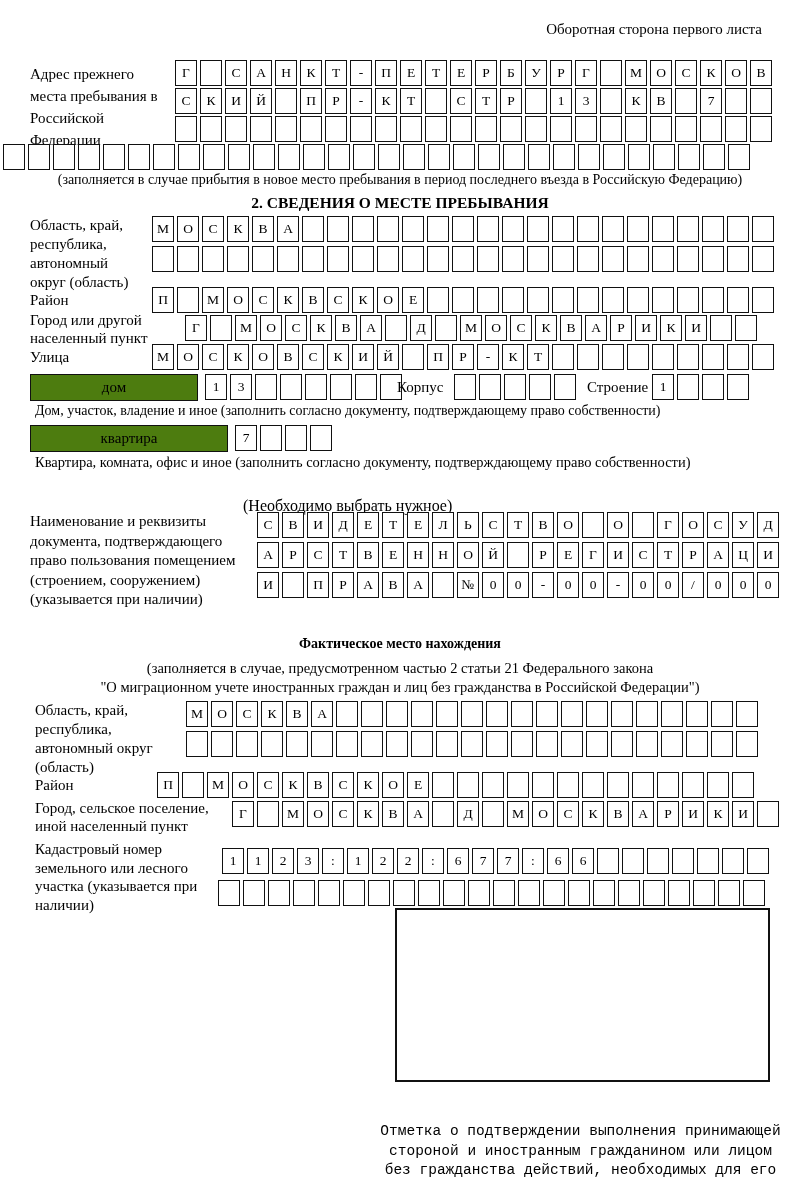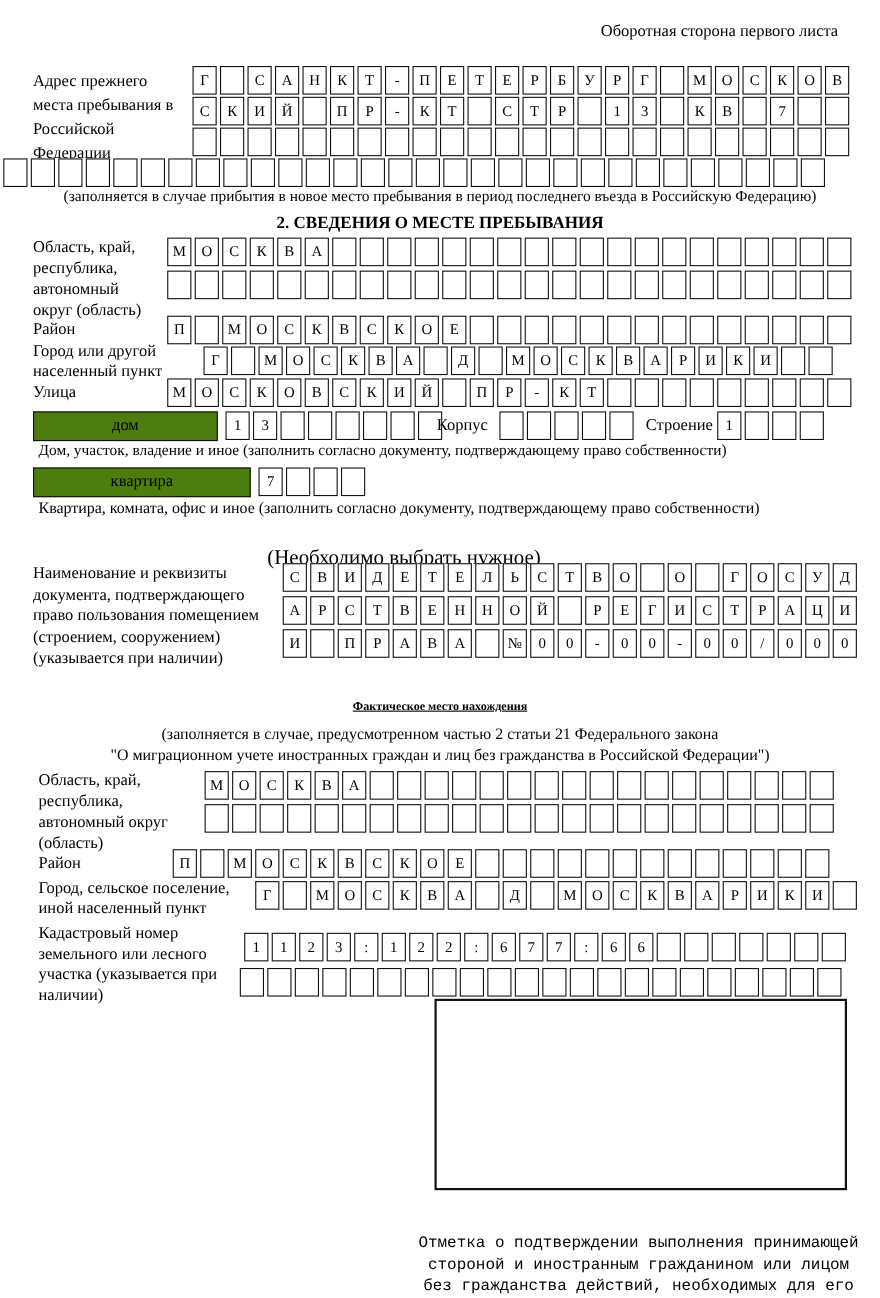--- a/index.html
+++ b/index.html
@@ -329,21 +329,21 @@
     <span class="longbox abs" style="left:0;top:0;width:196px;height:25px;">квартира</span>
     <span class="cells abs" style="left:205px;top:0;">
         <span class="cell">7</span>
         <span class="cell"></span>
         <span class="cell"></span>
         <span class="cell"></span>
       </span>
   </div>
   <div class="abs cap" style="top:454px;left:35px;font-size:14.5px;">Квартира, комната, офис и иное (заполнить согласно документу, подтверждающему право собственности)</div>
 
-  <div class="abs cap" style="top:497px;left:243px;font-size:19px;">(Необходимо выбрать нужное)</div>
+  <div class="abs cap" style="top:497px;left:243px;font-size:16px;">(Необходимо выбрать нужное)</div>
 
   <div class="abs lbl" style="top:512px;left:30px;width:230px;line-height:19.5px;">Наименование и реквизиты документа, подтверждающего право пользования помещением (строением, сооружением) (указывается при наличии)</div>
   <div class="abs cells" style="top:512px;left:257px;">
       <span class="cell">С</span>
       <span class="cell">В</span>
       <span class="cell">И</span>
       <span class="cell">Д</span>
       <span class="cell">Е</span>
       <span class="cell">Т</span>
       <span class="cell">Е</span>
@@ -402,21 +402,21 @@
       <span class="cell">0</span>
       <span class="cell">-</span>
       <span class="cell">0</span>
       <span class="cell">0</span>
       <span class="cell">/</span>
       <span class="cell">0</span>
       <span class="cell">0</span>
       <span class="cell">0</span>
     </div>
 
-  <div class="abs cap center bold" style="top:636px;font-size:11px;text-decoration:underline;">Фактическое место нахождения</div>
+  <div class="abs cap center bold" style="top:636px;font-size:14px;">Фактическое место нахождения</div>
   <div class="abs cap center" style="top:660px;font-size:14.5px;">(заполняется в случае, предусмотренном частью 2 статьи 21 Федерального закона</div>
   <div class="abs cap center" style="top:679px;font-size:14.5px;">"О миграционном учете иностранных граждан и лиц без гражданства в Российской Федерации")</div>
 
   <div class="abs lbl" style="top:701px;left:35px;width:150px;">Область, край, республика, автономный округ (область)</div>
   <div class="abs cells" style="top:701px;left:186px;">
       <span class="cell">М</span>
       <span class="cell">О</span>
       <span class="cell">С</span>
       <span class="cell">К</span>
       <span class="cell">В</span>

